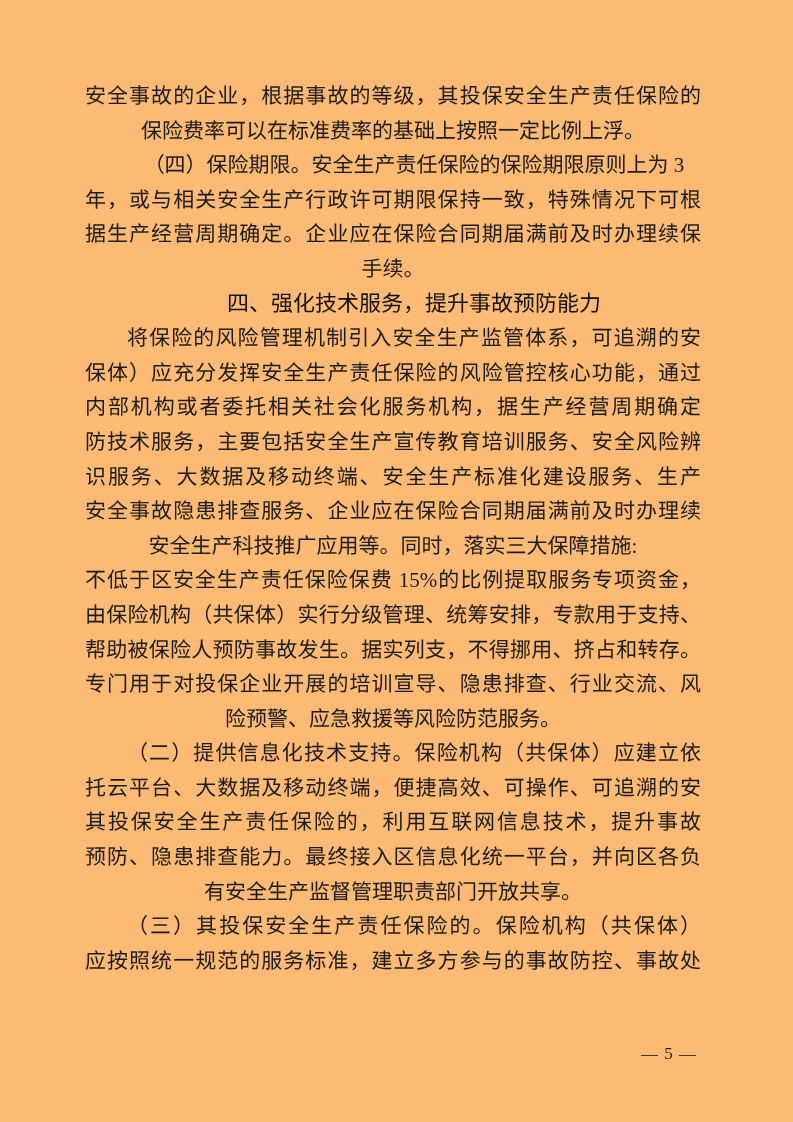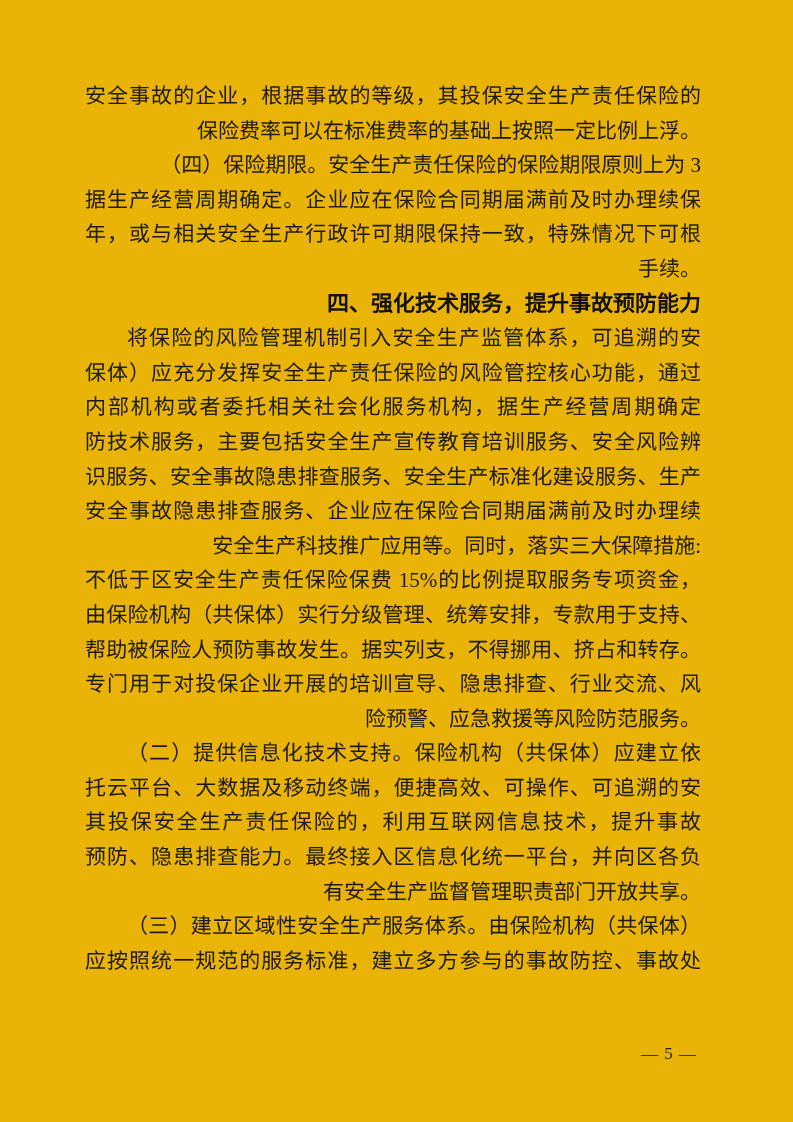--- a/index.html
+++ b/index.html
@@ -4,51 +4,51 @@
 <style>
   html, body {
     margin: 0;
     padding: 0;
     background: #ffffff;
   }
   .page {
     position: relative;
     width: 793px;
     height: 1122px;
-    background: #eab308;
+    background: #fdba74;
     overflow: hidden;
     font-family: "Liberation Serif", "DejaVu Serif", serif;
     color: #1b1b1b;
   }
   .text-column {
     position: absolute;
     left: 85px;
     top: 79px;
     width: 616px;
   }
   .line {
     font-size: 21px;
     line-height: 34.6px;
     height: 34.6px;
-    text-align: right;
+    text-align: center;
     overflow: hidden;
     white-space: nowrap;
     color: #1b1b1b;
   }
   .line.justify {
     white-space: normal;
     text-align: justify;
     text-align-last: justify;
   }
   .line.indent {
     text-indent: 42px;
   }
   .line.heading {
     font-family: "Liberation Sans", "DejaVu Sans", sans-serif;
-    font-weight: 700;
+    font-weight: 400;
     font-size: 22px;
     color: #111111;
   }
   .footer {
     position: absolute;
     top: 1044px;
     right: 96px;
     font-size: 17px;
     letter-spacing: 1px;
     color: #222222;
@@ -56,38 +56,38 @@
   }
 </style>
 </head>
 <body>
 
 <div class="page">
   <div class="text-column">
       <div class="line justify">安全事故的企业，根据事故的等级，其投保安全生产责任保险的</div>
       <div class="line">保险费率可以在标准费率的基础上按照一定比例上浮。</div>
       <div class="line indent">（四）保险期限。安全生产责任保险的保险期限原则上为 3</div>
+      <div class="line justify">年，或与相关安全生产行政许可期限保持一致，特殊情况下可根</div>
       <div class="line justify">据生产经营周期确定。企业应在保险合同期届满前及时办理续保</div>
-      <div class="line justify">年，或与相关安全生产行政许可期限保持一致，特殊情况下可根</div>
       <div class="line">手续。</div>
       <div class="line indent heading">四、强化技术服务，提升事故预防能力</div>
       <div class="line justify indent">将保险的风险管理机制引入安全生产监管体系，可追溯的安（共</div>
       <div class="line justify">保体）应充分发挥安全生产责任保险的风险管控核心功能，通过</div>
       <div class="line justify">内部机构或者委托相关社会化服务机构，据生产经营周期确定</div>
       <div class="line justify">防技术服务，主要包括安全生产宣传教育培训服务、安全风险辨</div>
-      <div class="line justify">识服务、安全事故隐患排查服务、安全生产标准化建设服务、生产</div>
+      <div class="line justify">识服务、大数据及移动终端、安全生产标准化建设服务、生产</div>
       <div class="line justify">安全事故隐患排查服务、企业应在保险合同期届满前及时办理续保、</div>
       <div class="line">安全生产科技推广应用等。同时，落实三大保障措施:</div>
       <div class="line justify">不低于区安全生产责任保险保费 15%的比例提取服务专项资金，</div>
       <div class="line justify">由保险机构（共保体）实行分级管理、统筹安排，专款用于支持、</div>
       <div class="line justify">帮助被保险人预防事故发生。据实列支，不得挪用、挤占和转存。</div>
       <div class="line justify">专门用于对投保企业开展的培训宣导、隐患排查、行业交流、风</div>
       <div class="line">险预警、应急救援等风险防范服务。</div>
       <div class="line justify indent">（二）提供信息化技术支持。保险机构（共保体）应建立依</div>
       <div class="line justify">托云平台、大数据及移动终端，便捷高效、可操作、可追溯的安</div>
       <div class="line justify">其投保安全生产责任保险的，利用互联网信息技术，提升事故</div>
       <div class="line justify">预防、隐患排查能力。最终接入区信息化统一平台，并向区各负</div>
       <div class="line">有安全生产监督管理职责部门开放共享。</div>
-      <div class="line justify indent">（三）建立区域性安全生产服务体系。由保险机构（共保体）</div>
+      <div class="line justify indent">（三）其投保安全生产责任保险的。保险机构（共保体）</div>
       <div class="line justify">应按照统一规范的服务标准，建立多方参与的事故防控、事故处</div>
     </div>
   <div class="footer">— 5 —</div>
 </div>
 
 </body></html>

